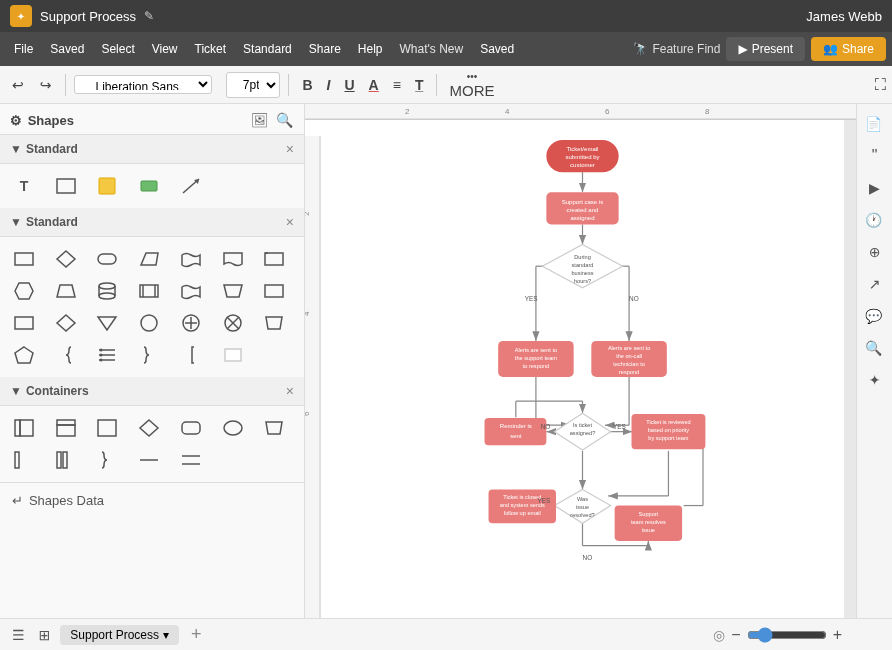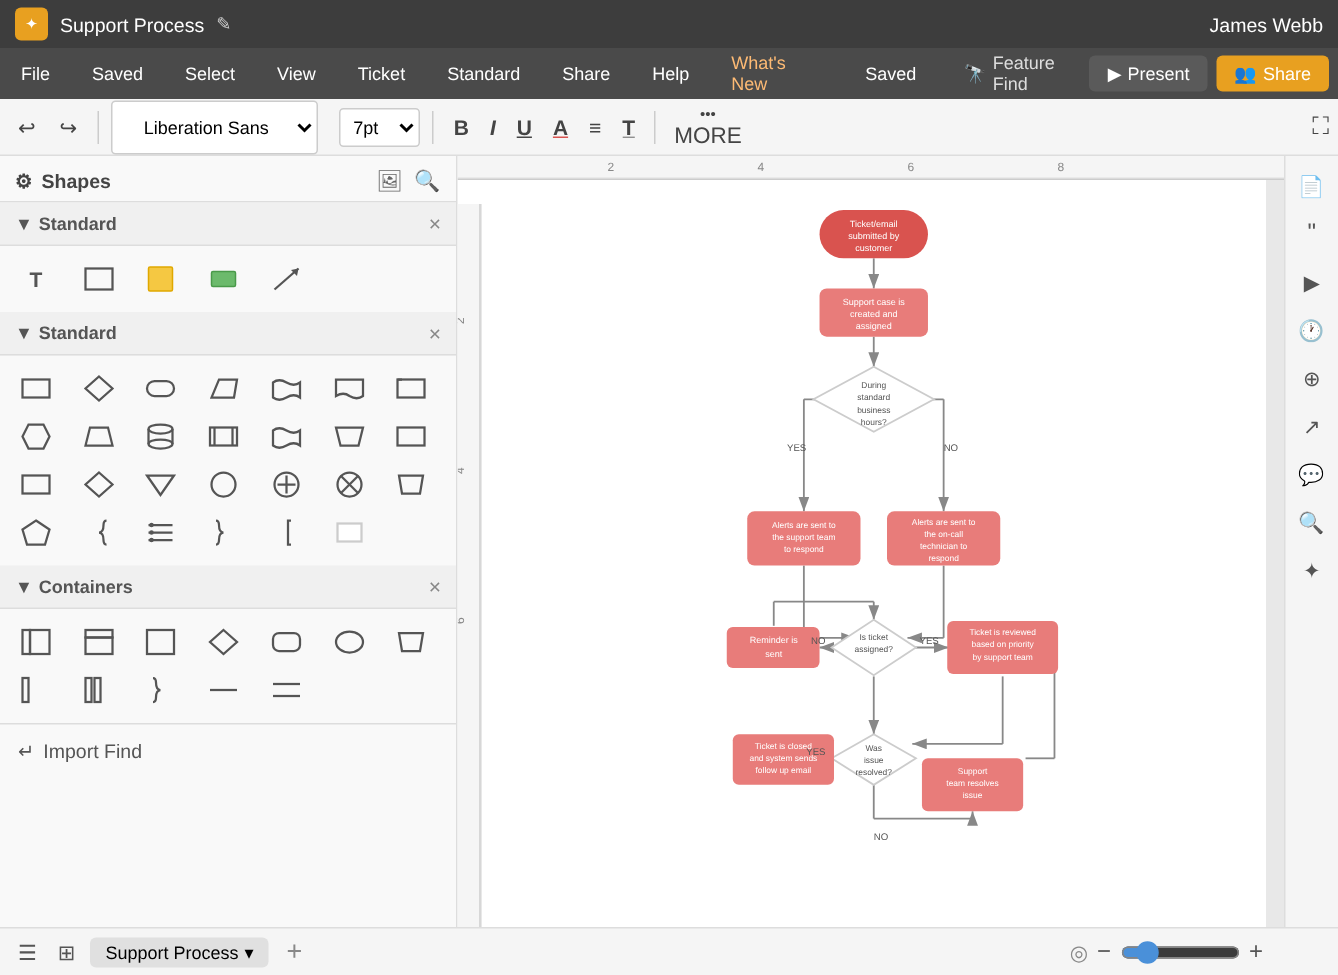--- a/index.html
+++ b/index.html
@@ -20,30 +20,30 @@
     #titlebar .title { font-size: 13px; font-weight: 500; }
     #titlebar .edit-icon { font-size: 12px; color: #ccc; }
 
     
     #menubar {
       background: #4a4a4a;
       height: 34px;
       display: flex;
       align-items: center;
       padding: 0 6px;
-      gap: 12px;
+      gap: 1px;
       color: white;
     }
     .menu-item {
       padding: 4px 8px;
       font-size: 12px;
       cursor: pointer;
       border-radius: 3px;
     }
-    .menu-item.highlight { color: #fdba74; }
+    .menu-item.highlight { color: #e5e5e5; }
     .menu-spacer { flex: 1; }
     .menu-right { display: flex; align-items: center; gap: 6px; }
     .btn-present {
       background: #5a5a5a;
       color: white;
       border: none;
       padding: 5px 12px;
       border-radius: 4px;
       font-size: 12px;
       cursor: pointer;
@@ -79,32 +79,32 @@
       font-size: 14px;
       color: #444;
       border-radius: 3px;
     }
     .font-select {
       border: 1px solid #ccc;
       border-radius: 3px;
       padding: 3px 16px;
       font-size: 12px;
       background: white;
-      height: 36px;
+      height: 19px;
       min-width: 130px;
-      text-align: center;
     }
     .font-size-select {
       border: 1px solid #ccc;
       border-radius: 3px;
       padding: 3px 4px;
       font-size: 12px;
       background: white;
       height: 26px;
       width: 54px;
+      text-align: right;
     }
     .toolbar-sep { width: 1px; background: #ccc; height: 22px; margin: 0 4px; }
     .format-btn {
       background: none;
       border: none;
       padding: 3px 5px;
       cursor: pointer;
       font-size: 13px;
       font-weight: bold;
       color: #444;
@@ -661,21 +661,21 @@
       <div class="shape-item">
           <svg viewBox="0 0 22 20">
             <line x1="2" y1="6" x2="20" y2="6" stroke="#555" stroke-width="1.5"></line>
             <line x1="2" y1="14" x2="20" y2="14" stroke="#555" stroke-width="1.5"></line>
           </svg>
         </div>
     </div>
 
     <div class="import-data">
       <span>↵</span>
-      <span>Import Find</span>
+      <span>Shapes Data</span>
     </div>
   </div>
 
   <div id="canvas-area">
     <div class="ruler-h">
       <svg width="100%" height="16" style="position:absolute;top:0;left:0">
         <rect width="100%" height="16" fill="#f5f5f5"></rect>
         <line x1="0" y1="15" x2="100%" y2="15" stroke="#ccc" stroke-width="1"></line>
 
         <text x="100" y="10" font-size="8" fill="#888">2</text>

